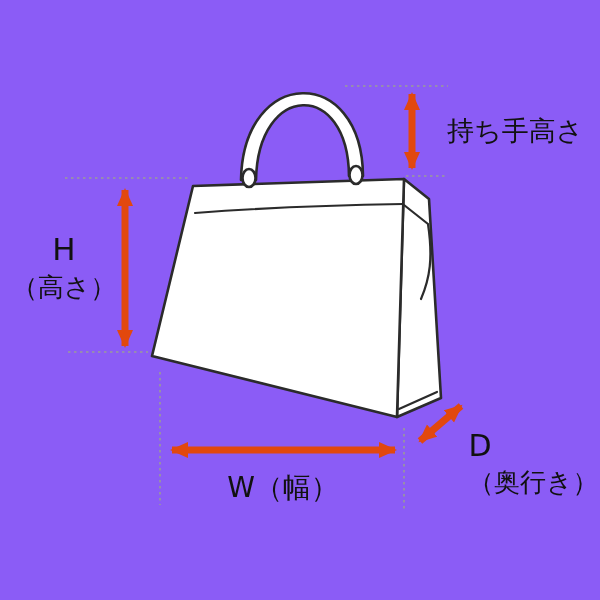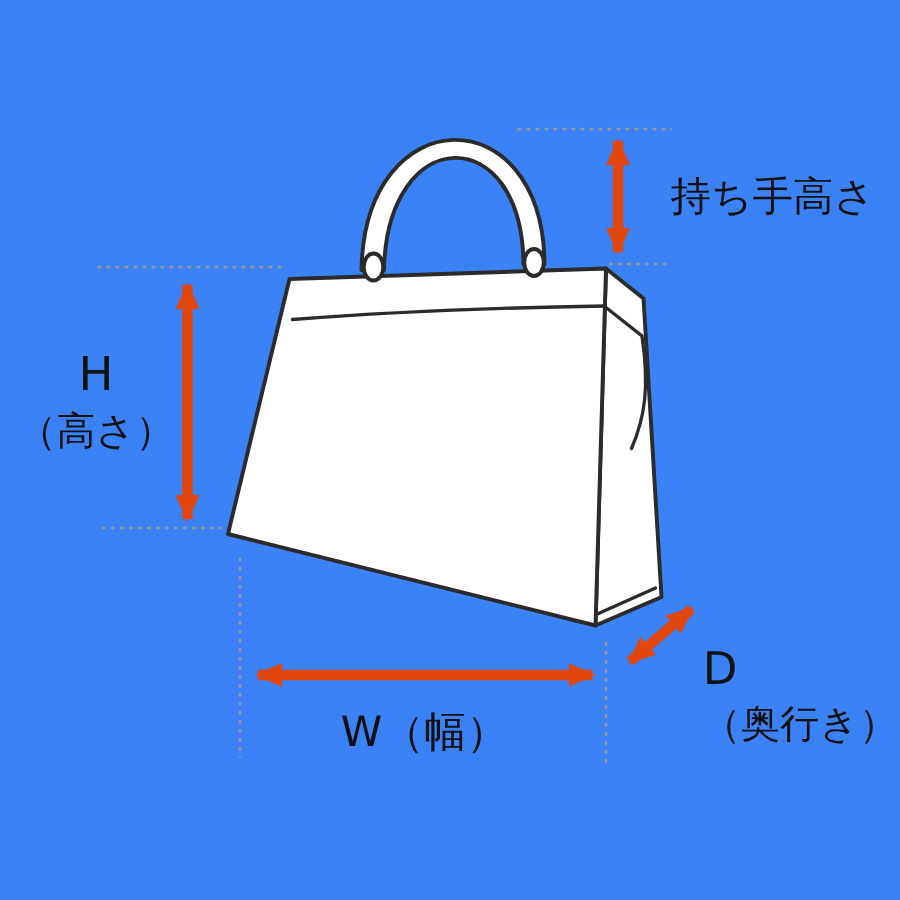--- a/index.html
+++ b/index.html
@@ -1,19 +1,19 @@
 <!DOCTYPE html>
 <html><head>
 <meta charset="utf-8">
 <style>
   html, body { margin: 0; padding: 0; }
   .canvas {
     width: 600px;
     height: 600px;
-    background: #3b82f6;
+    background: #8b5cf6;
     position: relative;
     overflow: hidden;
     font-family: "DejaVu Sans", "Liberation Sans", sans-serif;
   }
   svg { display: block; }
   .outline {
     fill: #ffffff;
     stroke: #2b2b2b;
     stroke-width: 2.6;
     stroke-linejoin: round;

